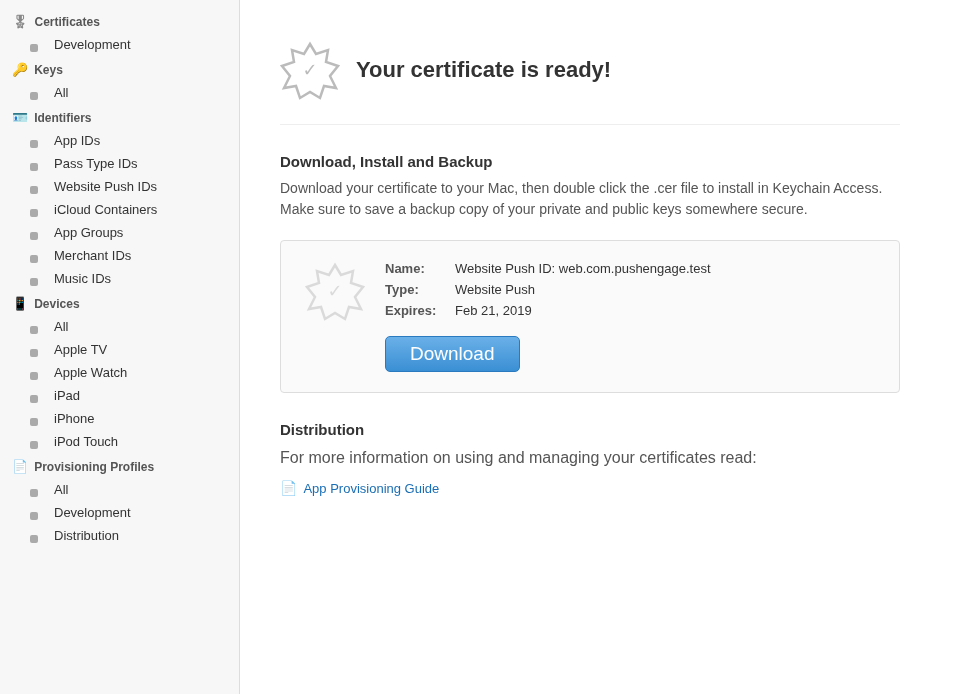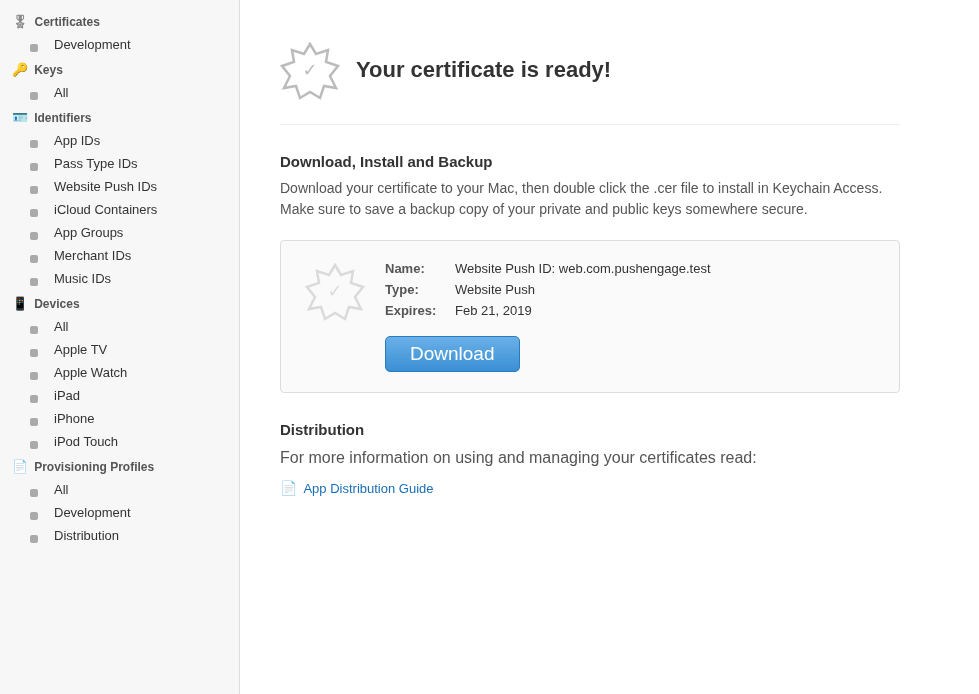--- a/index.html
+++ b/index.html
@@ -341,18 +341,18 @@
           <button class="download-btn">Download</button>
         </div>
       </div>
     </div>
 
     <div>
       <div class="doc-section-title">Distribution</div>
       <p class="doc-desc">For more information on using and managing your certificates read:</p>
       <a class="doc-link">
         <span class="doc-icon">📄</span>
-        <span>App Distribution Guide</span>
+        <span>App Provisioning Guide</span>
       </a>
     </div>
 
   </div>
 </main>
 
 </body></html>

